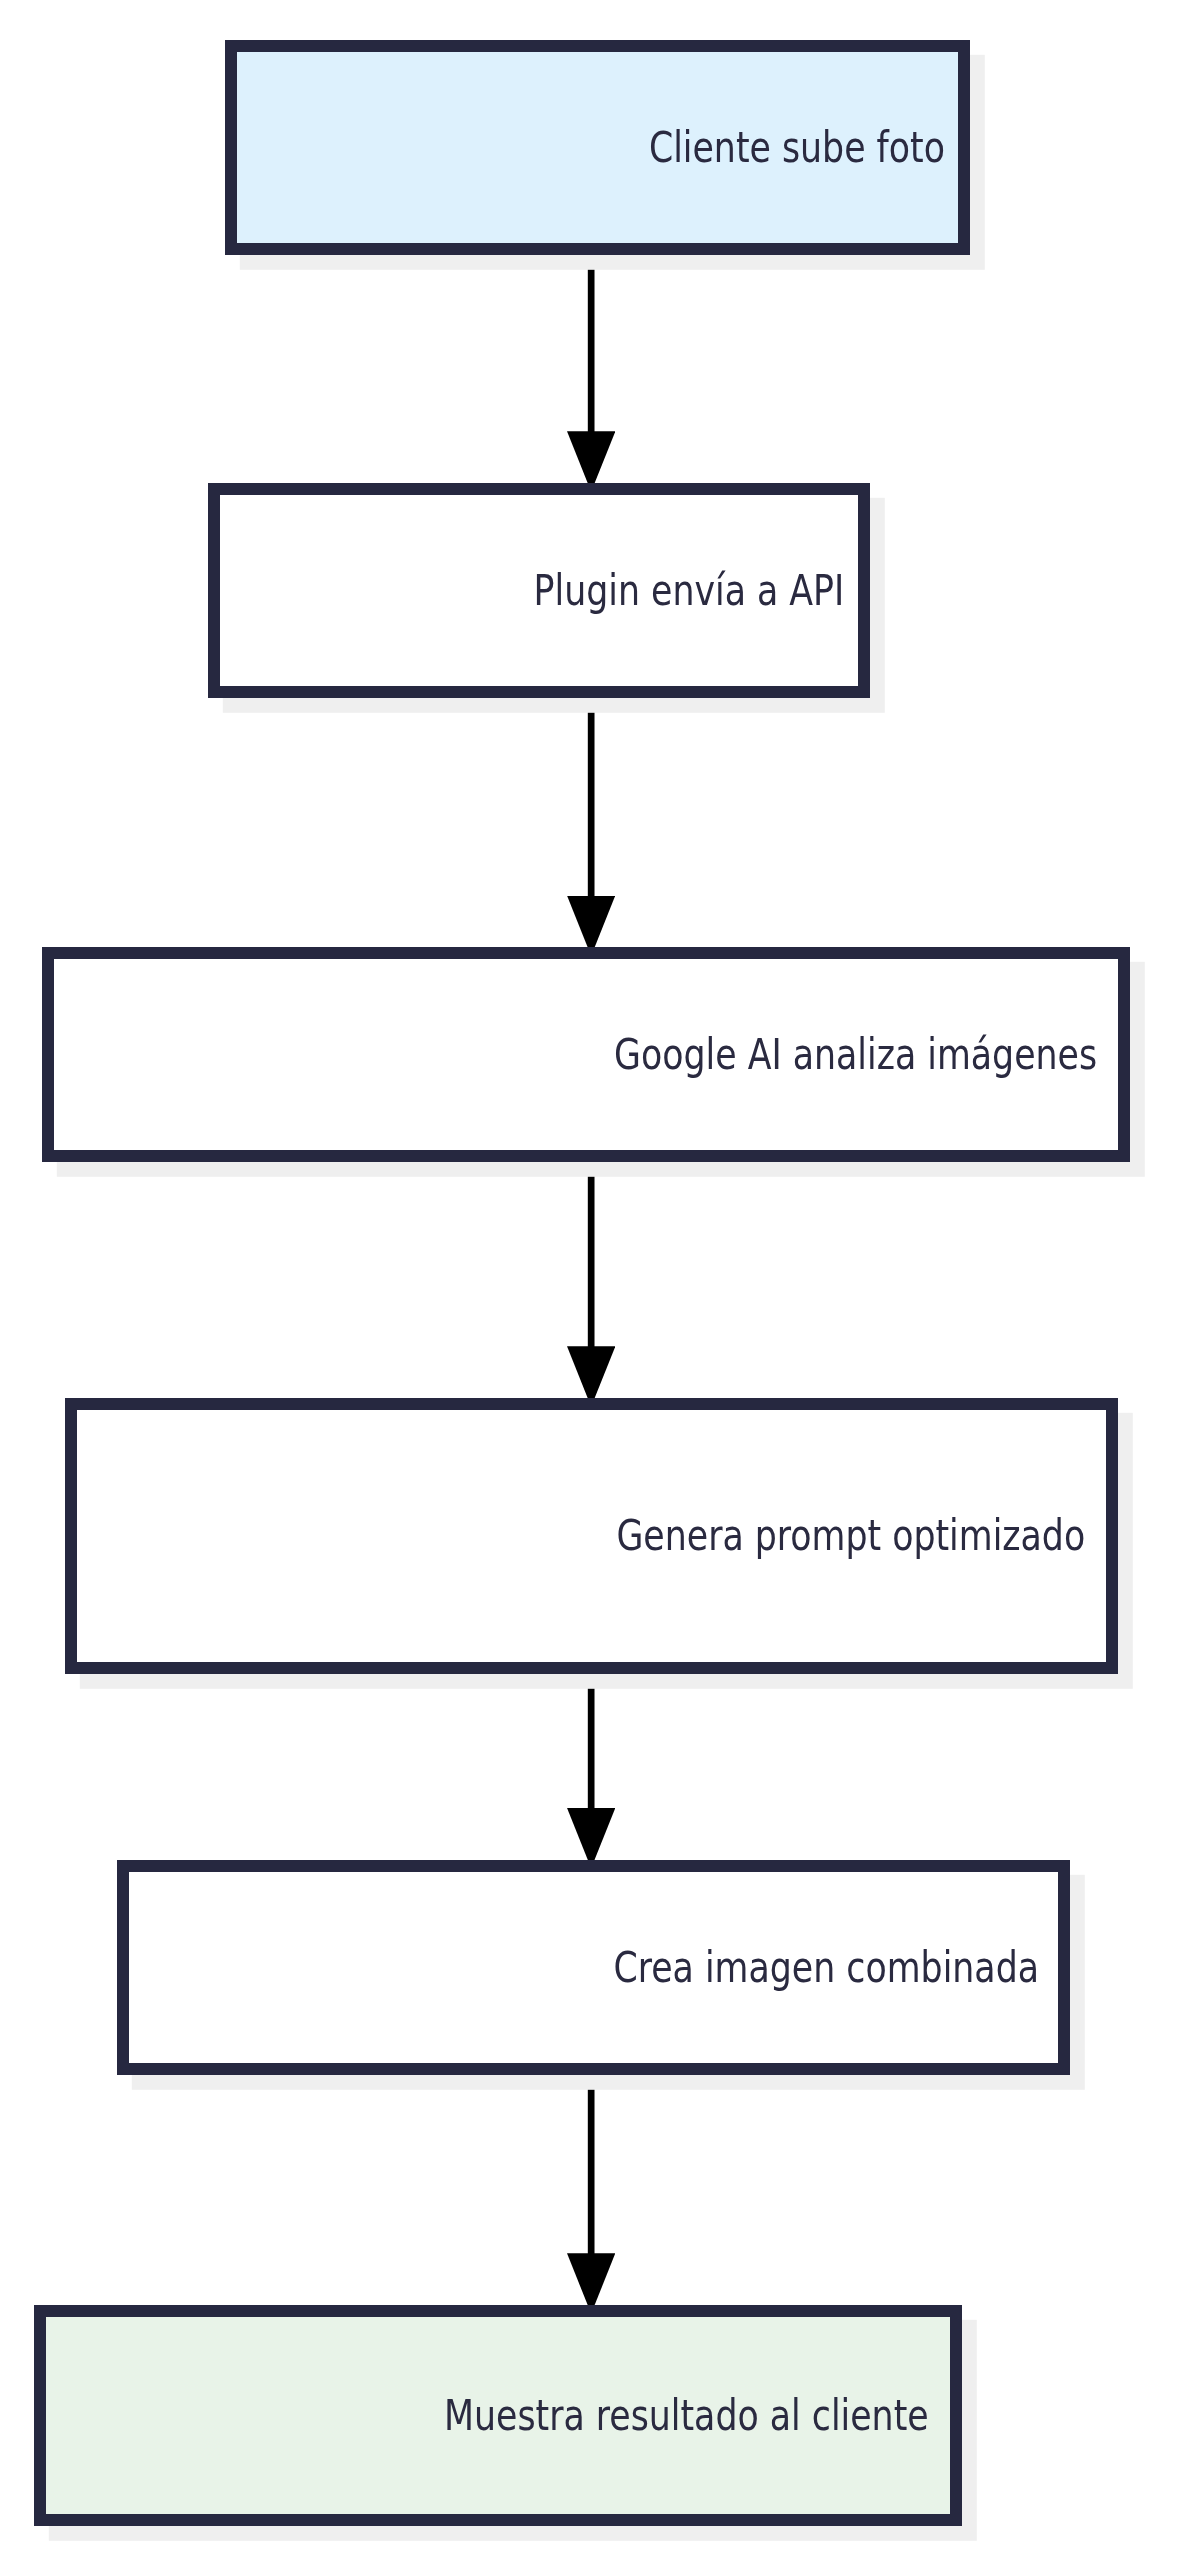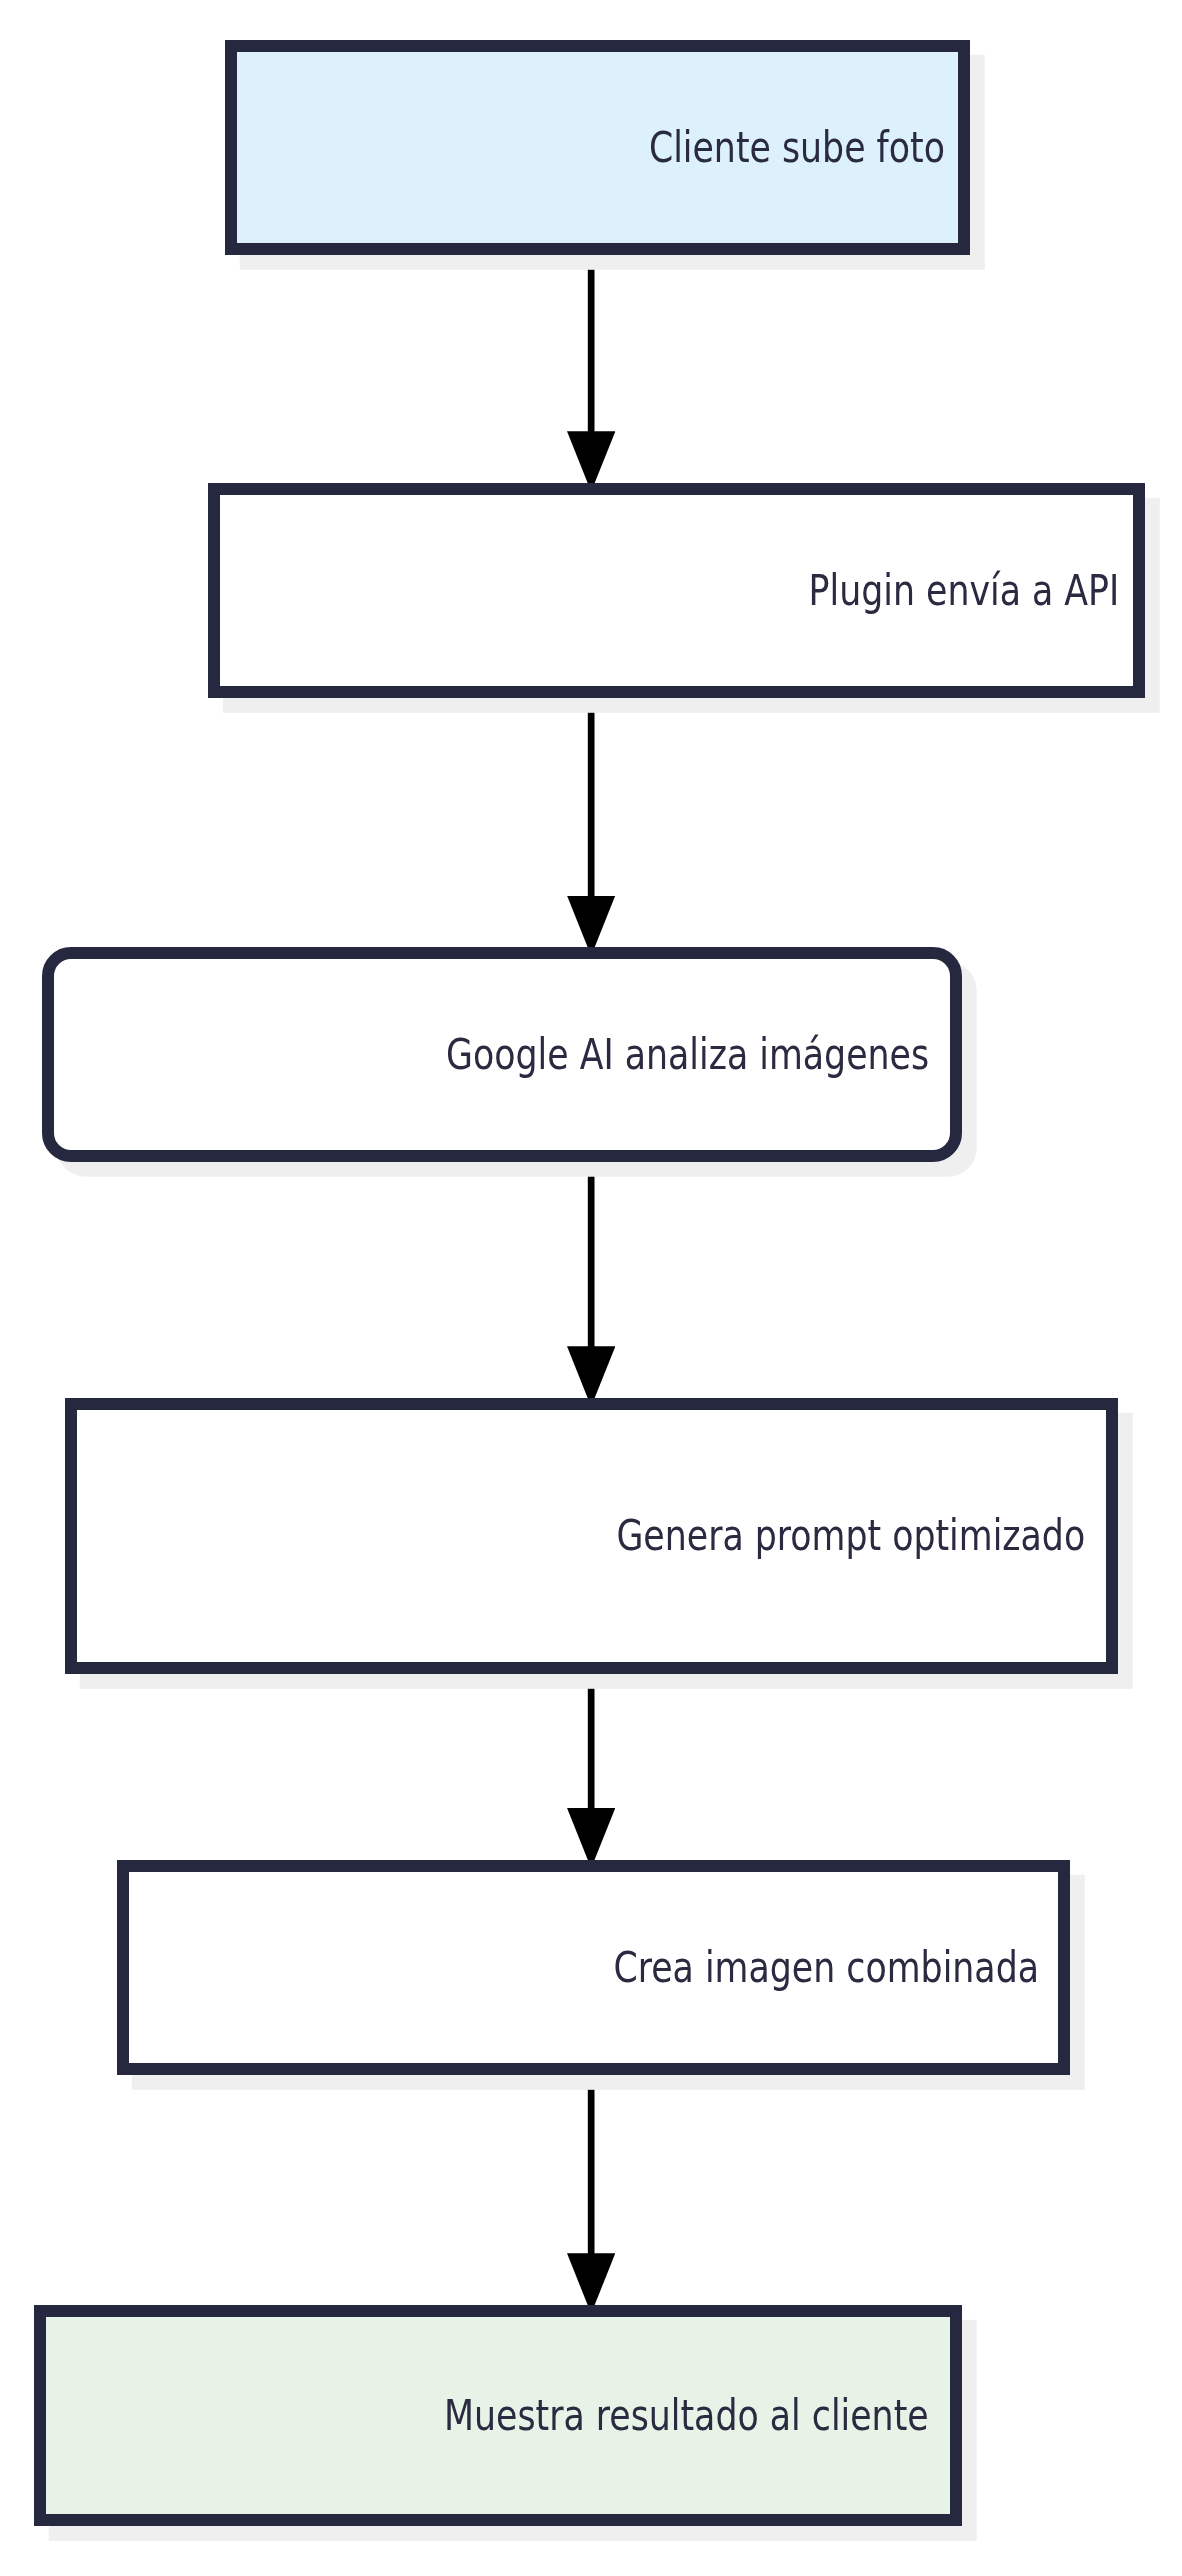--- a/index.html
+++ b/index.html
@@ -40,22 +40,22 @@
     white-space: nowrap;
     letter-spacing: 0px;
     transform: scaleX(0.92);
   }
 
   .node--start { background: #ddf1fd; }
   .node--end   { background: #e8f3e8; }
 
   
   #node-0 { left: 225px;  top: 40px;   width: 745px; height: 215px; }
-  #node-1 { left: 208px;  top: 483px;  width: 937px; height: 215px; }
-  #node-2 { left: 42px;   top: 947px; width: 920px; height: 215px; border-radius: 29px; }
+  #node-1 { left: 208px;  top: 483px;  width: 662px; height: 215px; }
+  #node-2 { left: 42px;   top: 947px; width: 1088px; height: 215px; }
   #node-3 { left: 65px;   top: 1398px; width: 1053px; height: 276px; }
   #node-4 { left: 117px;  top: 1860px; width: 953px; height: 215px; padding-left: 24px; }
   #node-5 { left: 34px;   top: 2305px; width: 928px; height: 221px; }
 
   
   .edge {
     position: absolute;
     left: 0;
     top: 0;
     width: 1183px;

